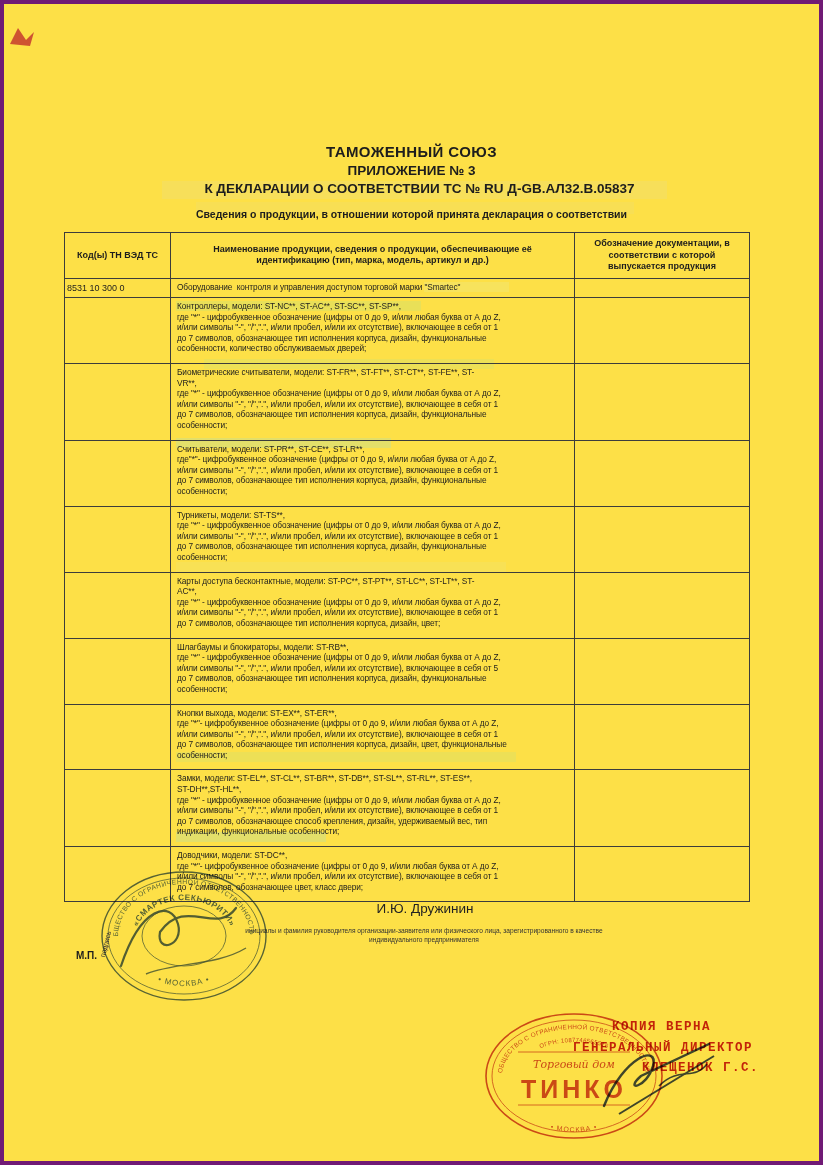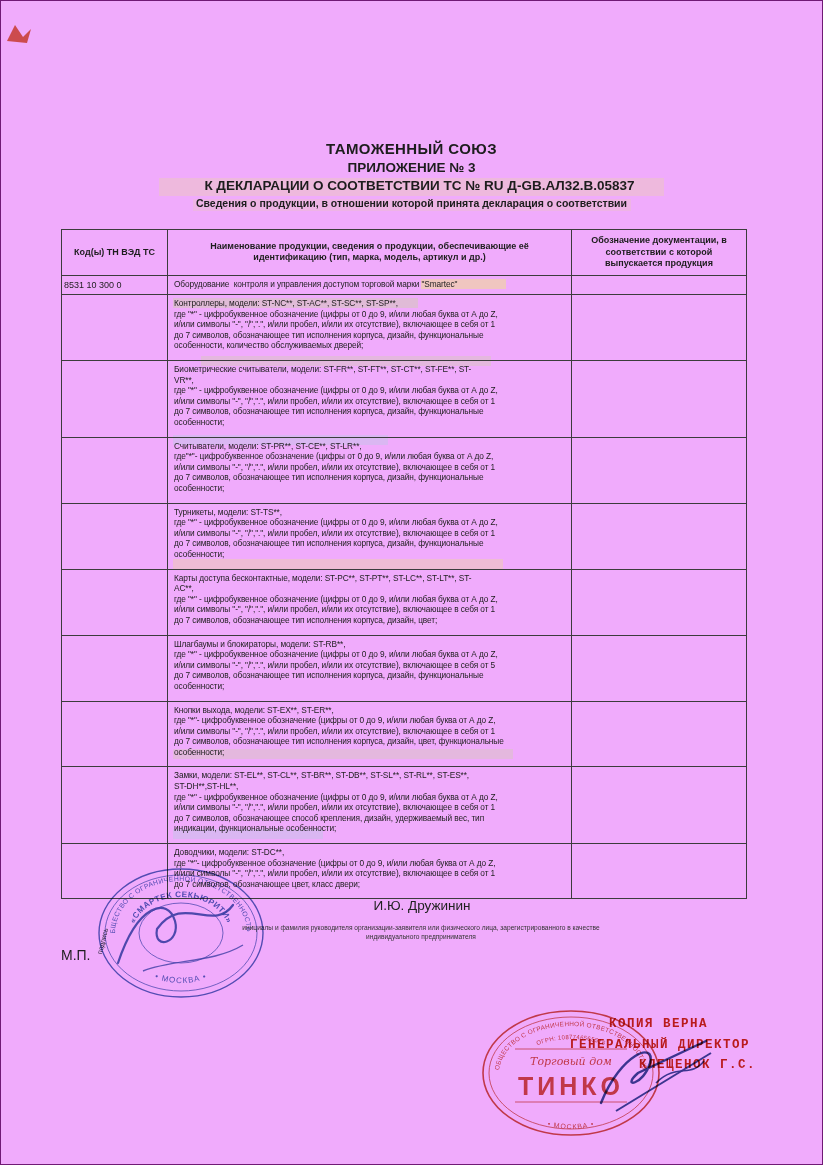--- a/index.html
+++ b/index.html
@@ -1,48 +1,48 @@
 <!DOCTYPE html>
 <html><head>
 <meta charset="utf-8">
 <style>
   * { margin:0; padding:0; box-sizing:border-box; }
   html,body { background:#ffffff; }
   .page {
     position:relative; width:823px; height:1165px;
-    background:#f0abfc; border:1px solid #701a75; overflow:hidden;
+    background:#fde047; border:4px solid #701a75; overflow:hidden;
     font-family:"Liberation Sans", sans-serif; color:#1d1d1d;
   }
   
   .titles { position:absolute; top:139px; left:0; width:100%; text-align:center; }
   .t1 { font-size:15px; font-weight:bold; letter-spacing:.4px; }
   .t2 { font-size:13.5px; font-weight:bold; margin-top:3px; }
   .t3 { font-size:13.5px; font-weight:bold; margin-top:3px;padding-left:16px; }
-  .t4 { font-size:10.5px; font-weight:bold; margin-top:4px; }
+  .t4 { font-size:10.5px; font-weight:bold; margin-top:12px; }
   
   .doc-table {
     position:absolute; left:60px; top:228px; width:685px;
     border-collapse:collapse; table-layout:fixed;
     font-size:8.3px; line-height:10.6px; letter-spacing:-0.1px;
   }
   .doc-table td, .doc-table th { border:1px solid #3c3c3c; vertical-align:top; }
   .doc-table th {
     text-align:center; vertical-align:middle; font-weight:bold;
     font-size:9px; line-height:11.5px; letter-spacing:0; padding:5px 4px;
   }
   .pre { white-space:pre-wrap; }
   .code-cell { text-align:left; font-size:9px; letter-spacing:0; padding:4px 2px; }
   .prod-cell { white-space:pre-wrap; padding:3px 5px 9px 6px; }
   .prod-cell.compact { padding-bottom:3px; }
   .doc-cell { padding:3px; }
   
   .sig-name { position:absolute; left:301px; top:897px; width:240px; text-align:center; font-size:13.5px; color:#222; }
   .sig-caption { position:absolute; left:230px; top:923px; width:380px; text-align:center;
                  font-size:6.6px; line-height:8.6px; color:#333; white-space:pre-wrap; }
-  .mp-label { position:absolute; left:60px; top:946px; font-size:14px; font-weight:normal; }
+  .mp-label { position:absolute; left:72px; top:946px; font-size:10px; font-weight:bold; }
   .podpis-label { position:absolute; left:95px; top:952px; font-size:7px; color:#223;
                   transform:rotate(-76deg); transform-origin:left top; }
   
   .stamp { position:absolute; mix-blend-mode:multiply; }
   .stamp-blue { left:92px; top:862px; opacity:.85; }
   .stamp-red { left:478px; top:1006px; opacity:.85; }
   .sign-right { left:585px; top:1022px; opacity:.9; }
   .copy-line { position:absolute; font-family:"Liberation Mono", monospace; font-weight:bold;
                color:#c5281c; font-size:12.5px; letter-spacing:1.5px; mix-blend-mode:multiply; }
   .copy-1 { left:608px; top:1016px; }

